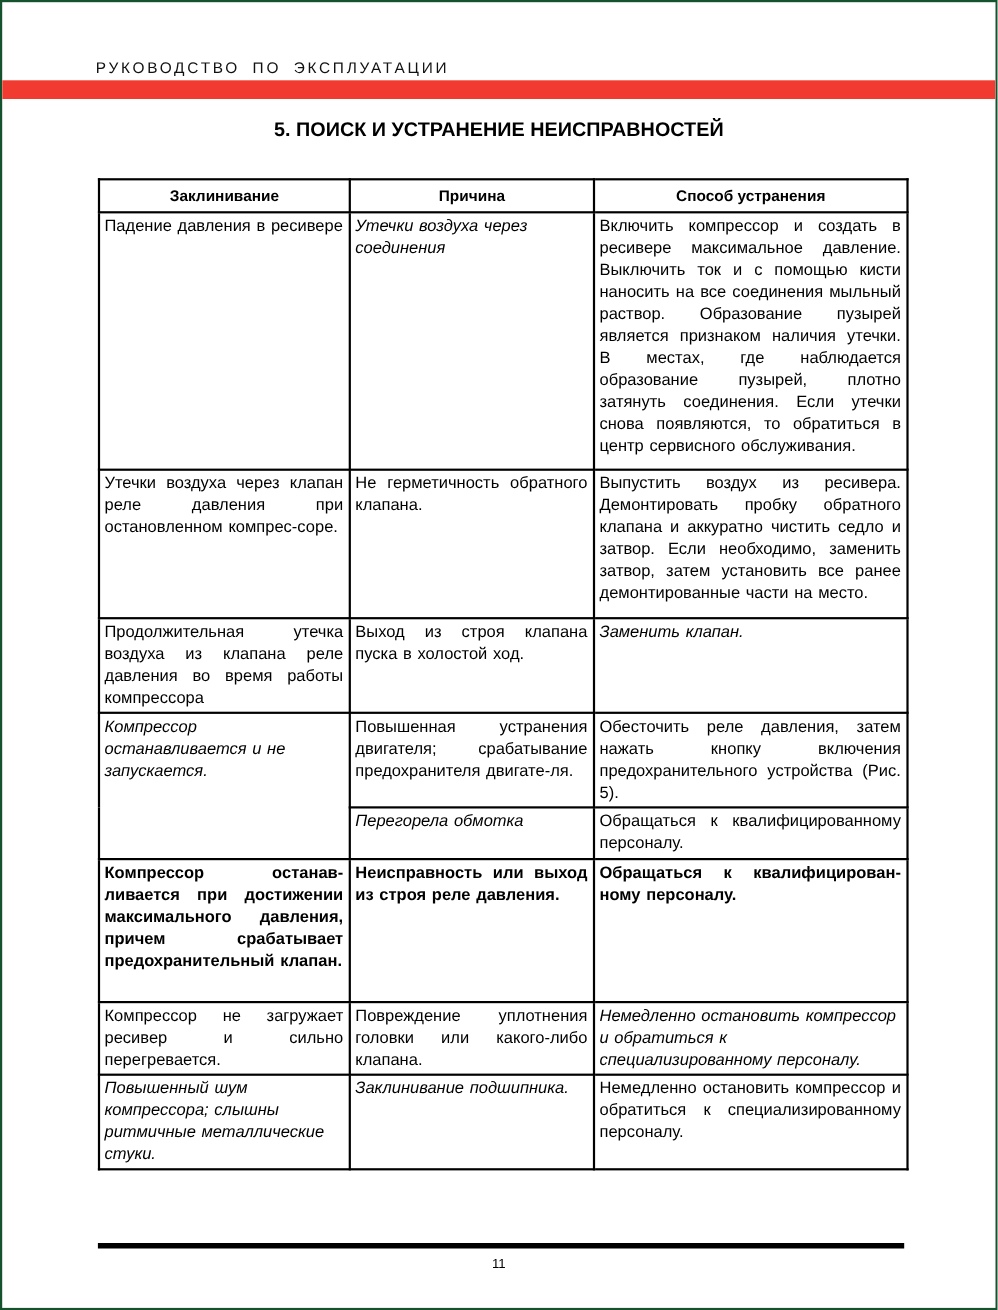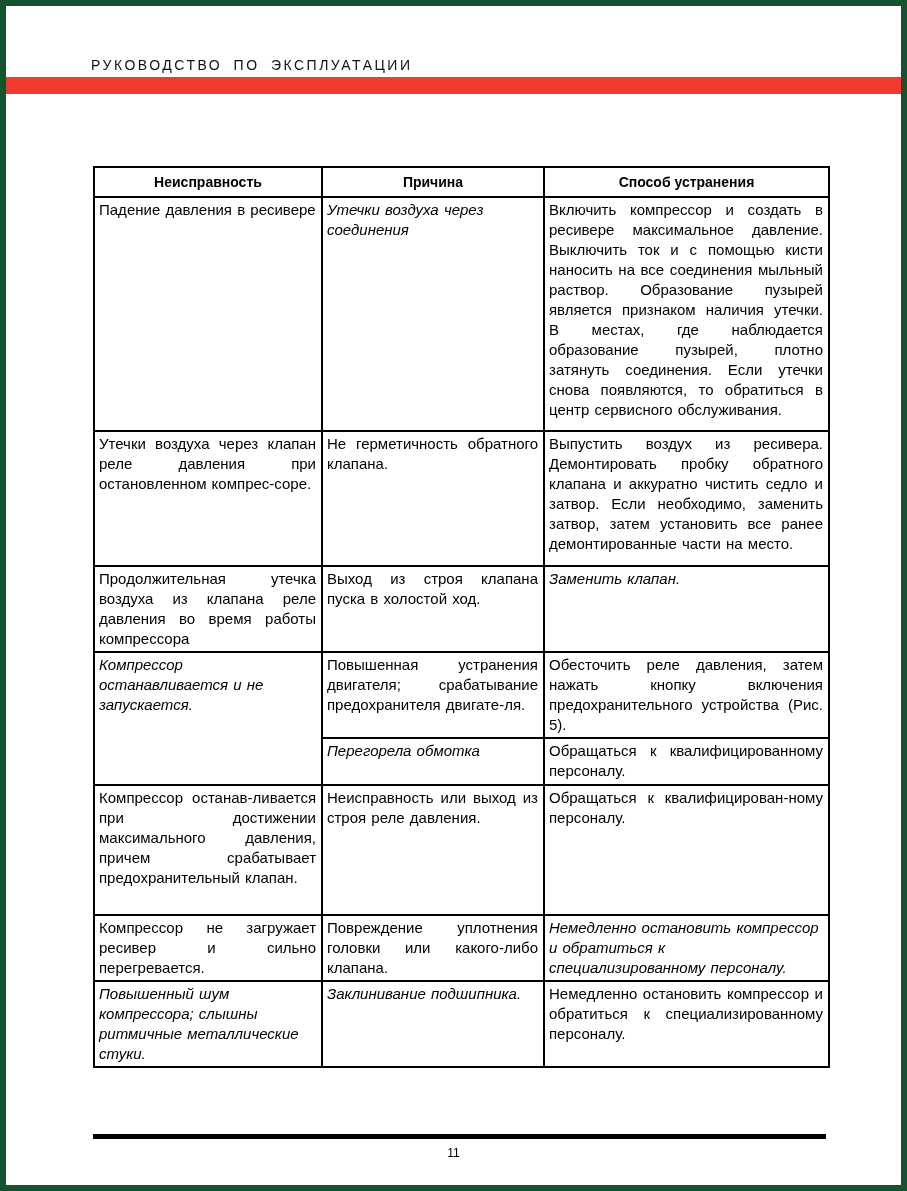--- a/index.html
+++ b/index.html
@@ -1,21 +1,21 @@
 <!DOCTYPE html>
 <html><head>
 <meta charset="utf-8">
 <style>
   * { margin:0; padding:0; box-sizing:border-box; }
   html,body { background:#ffffff; }
   .page {
     position:relative;
     width:907px; height:1191px;
     background:#ffffff;
-    border:6px solid #14532d;
+    border:2px solid #14532d;
     font-family:"Liberation Sans", sans-serif;
     color:#000;
     overflow:hidden;
   }
   .running-header {
     position:absolute; top:51px; left:85px;
     font-size:14px; letter-spacing:2.5px; word-spacing:5px;
     color:#111;
   }
   .accent-bar {
@@ -63,30 +63,31 @@
 <body>
 
 <div class="page">
 
   <div class="running-header">
     <span>РУКОВОДСТВО ПО ЭКСПЛУАТАЦИИ</span>
   </div>
 
   <div class="accent-bar" style="background: rgb(242, 59, 48);"></div>
 
+  <div class="title">5. ПОИСК И УСТРАНЕНИЕ НЕИСПРАВНОСТЕЙ</div>
 
   <table class="fault-table">
     <colgroup>
       <col class="c1">
         <col class="c2">
         <col class="c3">
     </colgroup>
     <thead>
       <tr id="thead-row">
-          <th>Неисправность</th>
+          <th>Заклинивание</th>
           <th>Причина</th>
           <th>Способ устранения</th>
         </tr>
     </thead>
     <tbody id="tbody">
         <tr style="height: 234px;">
           <td class="align-justify">Падение давления в ресивере</td>
           <td class="align-left">Утечки воздуха через соединения</td>
           <td class="align-justify">Включить компрессор и создать в ресивере максимальное давление. Выключить ток и с помощью кисти наносить на все соединения мыльный раствор. Образование пузырей является признаком наличия утечки. В местах, где наблюдается образование пузырей, плотно затянуть соединения. Если утечки снова появляются, то обратиться в центр сервисного обслуживания.</td>
         </tr>
@@ -102,21 +103,21 @@
         </tr>
         <tr style="height: 70px; padding-left: 40px;">
           <td class="align-left" rowspan="2">Компрессор останавливается и не запускается.</td>
           <td class="align-justify">Повышенная устранения двигателя; срабатывание предохранителя двигате-ля.</td>
           <td class="align-justify">Обесточить реле давления, затем нажать кнопку включения предохранительного устройства (Рис. 5).</td>
         </tr>
         <tr style="height: 47px;">
           <td class="align-left">Перегорела обмотка</td>
           <td class="align-justify">Обращаться к квалифицированному персоналу.</td>
         </tr>
-        <tr style="height: 130px;">
+        <tr style="height: 130px; font-weight: bold;">
           <td class="align-justify">Компрессор останав-ливается при достижении максимального давления, причем срабатывает предохранительный клапан.</td>
           <td class="align-justify">Неисправность или выход из строя реле давления.</td>
           <td class="align-justify">Обращаться к квалифицирован-ному персоналу.</td>
         </tr>
         <tr style="height: 58px;">
           <td class="align-justify">Компрессор не загружает ресивер и сильно перегревается.</td>
           <td class="align-justify">Повреждение уплотнения головки или какого-либо клапана.</td>
           <td class="align-left">Немедленно остановить компрессор и обратиться к специализированному персоналу.</td>
         </tr>
         <tr style="height: 86px;">

